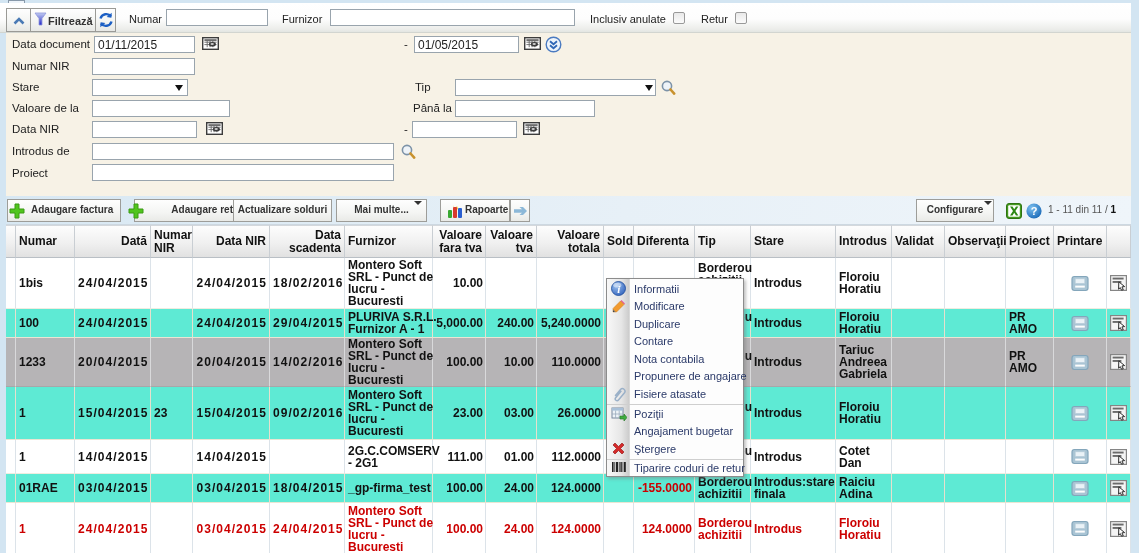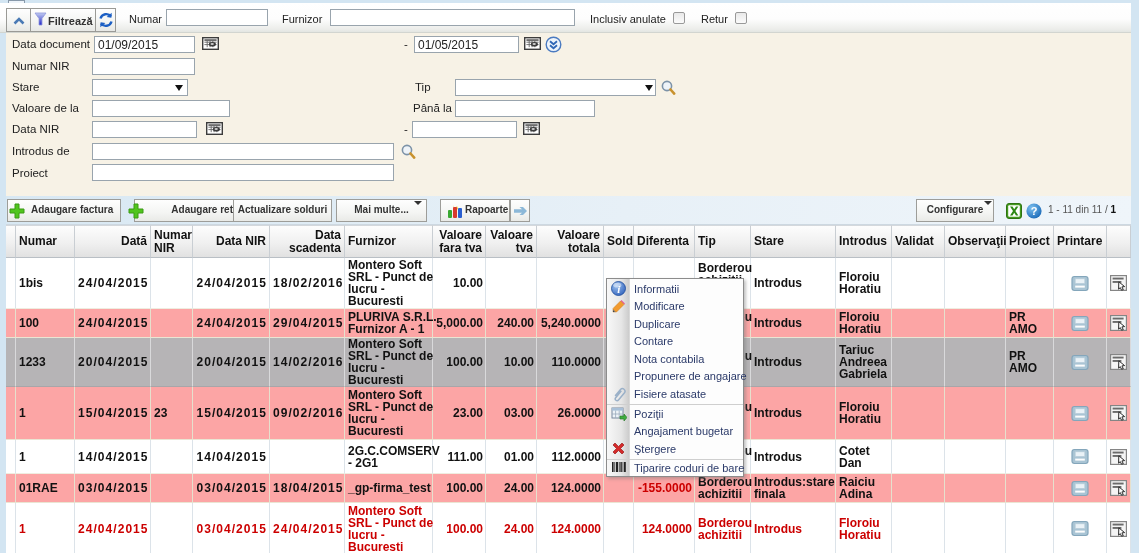--- a/index.html
+++ b/index.html
@@ -32,21 +32,21 @@
 .caret { position:absolute; width:0; height:0; border-left:4px solid transparent; border-right:4px solid transparent; border-top:4px solid #333; }
 
 
 #grid { left:6px; top:225px; width:1125px; }
 table { border-collapse:separate; border-spacing:0; table-layout:fixed; width:1125px; }
 th { background:linear-gradient(#fdfdfd,#f0f0f0 55%,#e1e1e1); border-right:1px solid #c9ced3; border-bottom:1px solid #b9bfc5; border-top:1px solid #d4d8dc;
   font-size:12px; font-weight:bold; color:#111; padding:1px 3px; height:33px; line-height:13px; vertical-align:middle; text-align:left; }
 td { border-right:1px solid #dce3e9; border-bottom:1px solid #efede0; font-size:12px; font-weight:bold; color:#111;
   padding:0 2px 0 3px; line-height:12px; vertical-align:middle; white-space:nowrap; }
 tr.wrow td { background:#fff; }
-tr.crow td { background:#fca5a5; border-bottom-color:#eae5d3; border-right-color:#e6e0cd; }
+tr.crow td { background:#5eead4; border-bottom-color:#eae5d3; border-right-color:#e6e0cd; }
 tr.grow td { background:#b6b4b6; border-right-color:#d9d9db; border-bottom-color:#a8a6a9; }
 tr.rrow td { color:#cc0000; }
 .rt { text-align:right; }
 .d { letter-spacing:1.05px; }
 .red { color:#cc0000;margin-left:44px; }
 td.ic { text-align:center; padding:0; }
 
 
 #menu { left:606px; top:278px; width:138px; height:199px; background:#fdfdfd;
   border:1px solid #8c8c8c; box-shadow:2px 2px 3px rgba(120,120,120,0.45); z-index:50; }
@@ -93,21 +93,21 @@
 <div class="lbl" style="left:129px;top:13px;font-size:11px;">Numar</div>
 <div class="inp" style="left:166px;top:9px;width:102px;"></div>
 <div class="lbl" style="left:282px;top:13px;font-size:11px;">Furnizor</div>
 <div class="inp" style="left:330px;top:9px;width:245px;"></div>
 <div class="lbl" style="left:590px;top:13px;font-size:11px;">Inclusiv anulate</div>
 <div class="chk" style="left:673px;top:12px;"></div>
 <div class="lbl" style="left:701px;top:13px;font-size:11px;">Retur</div>
 <div class="chk" style="left:735px;top:12px;"></div>
 
 <div class="lbl" style="left:12px;top:38px;">Data document</div>
-<div class="inp" style="left:94px;top:36px;width:101px;">01/09/2015</div>
+<div class="inp" style="left:94px;top:36px;width:101px;">01/11/2015</div>
 <div class="abs" id="cal1" style="left:202px;top:37px;">
     <svg width="17" height="13" viewBox="0 0 17 13">
       <rect x="0.7" y="0.7" width="15.6" height="11.6" fill="#fff" stroke="#3d3d3d" stroke-width="1.4"></rect>
       <rect x="2.4" y="2.4" width="12.2" height="1.3" fill="#333"></rect>
       <path d="M2.4 5.2 H14.6 M2.4 7.6 H14.6 M5.2 3.7 V10.2 M8 3.7 V10.2 M10.8 3.7 V10.2" stroke="#666" stroke-width="0.9" fill="none"></path>
       <ellipse cx="10.4" cy="7.2" rx="3.5" ry="2.3" fill="#3d3d3d"></ellipse>
       <ellipse cx="10.2" cy="7" rx="1.7" ry="1" fill="#cfcfcf"></ellipse>
     </svg>
   </div>
 <div class="lbl" style="left:404px;top:38px;">-</div>
@@ -585,15 +585,15 @@
             <rect x="1" y="2" width="1.6" height="10"></rect>
             <rect x="3.4" y="2" width="0.8" height="10"></rect>
             <rect x="5" y="2" width="2" height="10"></rect>
             <rect x="7.8" y="2" width="0.8" height="10"></rect>
             <rect x="9.4" y="2" width="1.4" height="10"></rect>
             <rect x="11.6" y="2" width="0.7" height="10"></rect>
             <rect x="13" y="2" width="1.8" height="10"></rect>
           </g>
         </svg>
       </span>
-      <span>Tiparire coduri de bare</span>
+      <span>Tiparire coduri de retur</span>
     </div>
 </div>
 
 </body></html>

